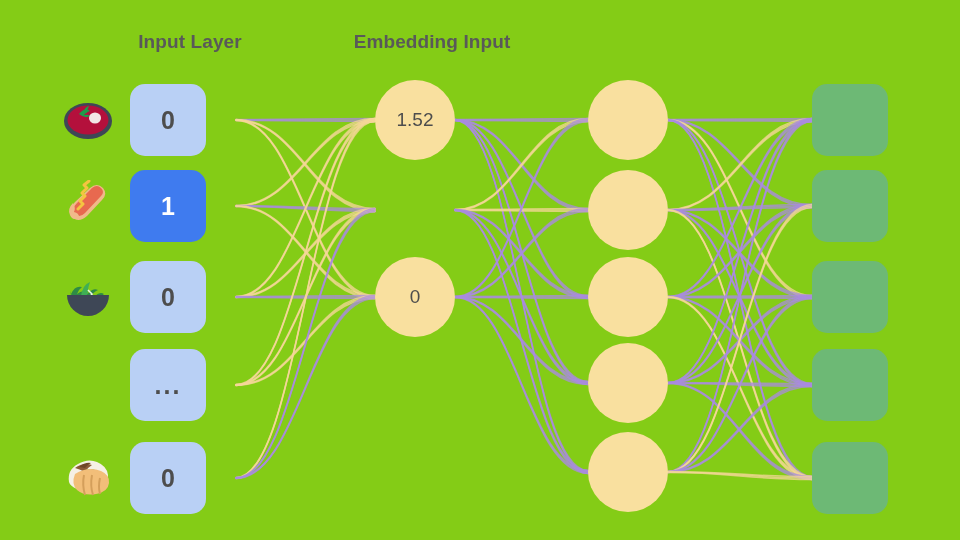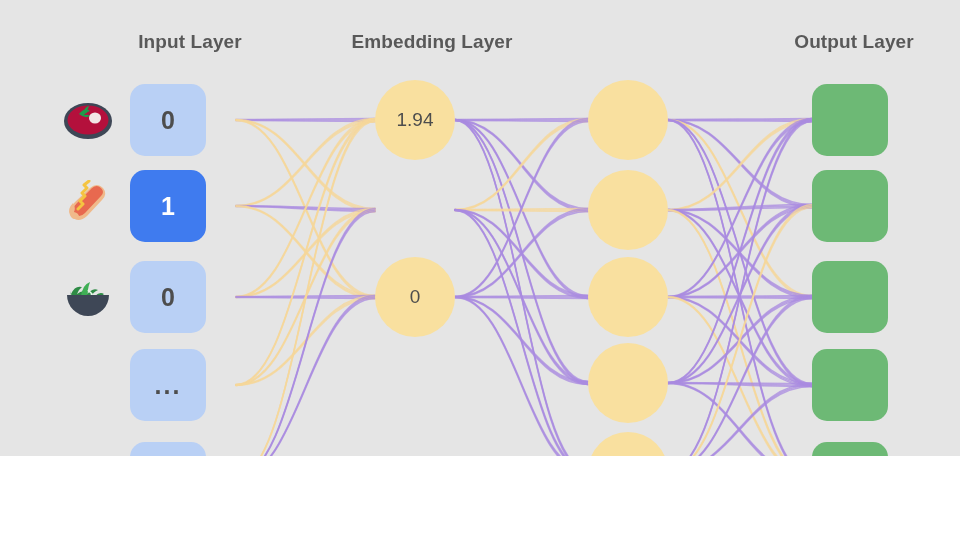--- a/index.html
+++ b/index.html
@@ -8,22 +8,22 @@
     padding: 0;
     background: #ffffff;
   }
   body {
     font-family: "Liberation Sans", sans-serif;
     -webkit-font-smoothing: antialiased;
   }
   #canvas {
     position: relative;
     width: 960px;
-    height: 456px;
-    background: #e5e5e5;
+    height: 540px;
+    background: #84cc16;
     overflow: hidden;
   }
 
   
   .layer-title {
     position: absolute;
     font-size: 19px;
     font-weight: bold;
     color: #595959;
     white-space: nowrap;
@@ -113,22 +113,21 @@
     background: #6DB975;
     box-sizing: border-box;
   }
 </style>
 </head>
 <body>
 
 <div id="canvas">
 
   <div class="layer-title" id="title-input">Input Layer</div>
-  <div class="layer-title" id="title-embed">Embedding Layer</div>
-  <div class="layer-title" id="title-output">Output Layer</div>
+  <div class="layer-title" id="title-embed">Embedding Input</div>
 
   <svg id="edges" viewBox="0 0 960 540">
     <g id="edge-group" fill="none" stroke-width="1.6" stroke-linecap="round">
         <path d="M236 119.51 C298.55 119.51 312.45 118.6 375 118.6" stroke="#A98BE0" stroke-width="1.5" opacity="0.75" fill="none"></path>
         <path d="M236 120 C298.55 120 312.45 120 375 120" stroke="#A98BE0" stroke-width="1.5" opacity="0.75" fill="none"></path>
         <path d="M236 120.49 C298.55 120.49 312.45 121.4 375 121.4" stroke="#A98BE0" stroke-width="1.5" opacity="0.75" fill="none"></path>
         <path d="M236 119.51 C298.55 119.51 312.45 208.6 375 208.6" stroke="#F5D79A" stroke-width="1.5" opacity="0.75" fill="none"></path>
         <path d="M236 120 C298.55 120 312.45 210 375 210" stroke="#F5D79A" stroke-width="1.5" opacity="0.75" fill="none"></path>
         <path d="M236 120.49 C298.55 120.49 312.45 211.4 375 211.4" stroke="#F5D79A" stroke-width="1.5" opacity="0.75" fill="none"></path>
         <path d="M236 119.51 C298.55 119.51 312.45 295.6 375 295.6" stroke="#F5D79A" stroke-width="1.5" opacity="0.75" fill="none"></path>
@@ -347,21 +346,21 @@
         <path d="M17 15 q6 -5 12 -4 q-4 2 -6 5z" fill="#6E4526"></path>
         <path d="M13 22 q13 -8 26 -3 q9 4 8 12 q-1 9 -13 11 q-12 2 -19 -4 q-6 -6 -2 -16z" fill="#F2BE79"></path>
         <path d="M22 23 q-2 10 1 20" stroke="#D49F5B" stroke-width="2" fill="none"></path>
         <path d="M30 23 q-2 11 1 20" stroke="#D49F5B" stroke-width="2" fill="none"></path>
         <path d="M38 26 q-2 9 0 16" stroke="#D49F5B" stroke-width="2" fill="none"></path>
       </svg>
     </span>
     <div class="input-box">0</div>
   </div>
 
-  <div class="node-circle" style="left:375px; top:80px;">1.94</div>
+  <div class="node-circle" style="left:375px; top:80px;">1.52</div>
   <div class="node-circle" style="left:375px; top:257px;">0</div>
 
   <div class="node-circle" style="left:588px; top:80px;"></div>
   <div class="node-circle" style="left:588px; top:170px;"></div>
   <div class="node-circle" style="left:588px; top:257px;"></div>
   <div class="node-circle" style="left:588px; top:343px;"></div>
   <div class="node-circle" style="left:588px; top:432px;"></div>
 
   <div class="output-box" style="left:812px; top:84px;"></div>
   <div class="output-box" style="left:812px; top:170px;"></div>

